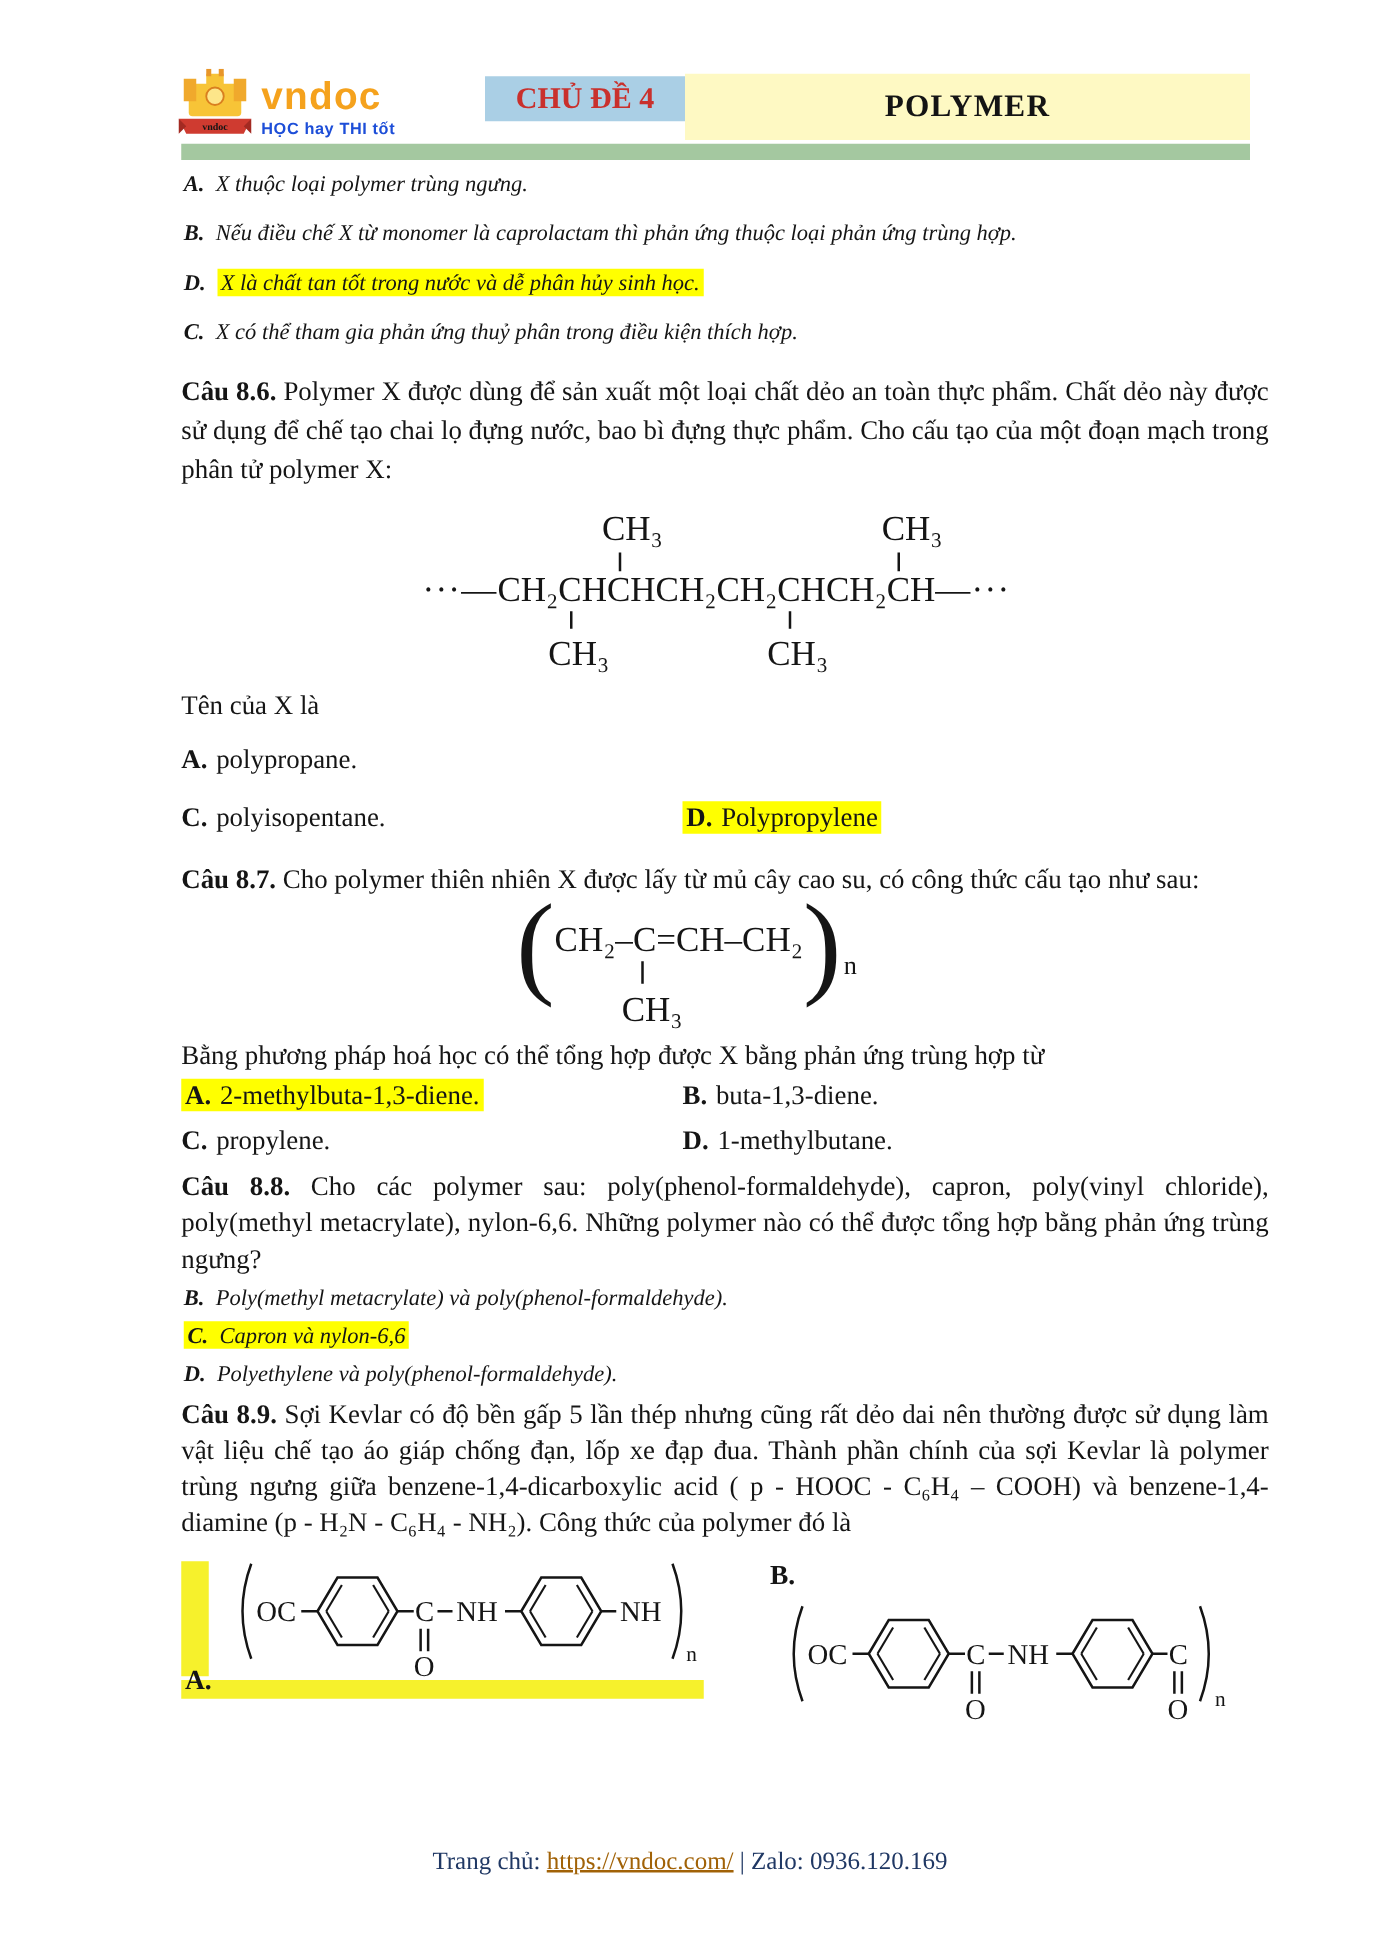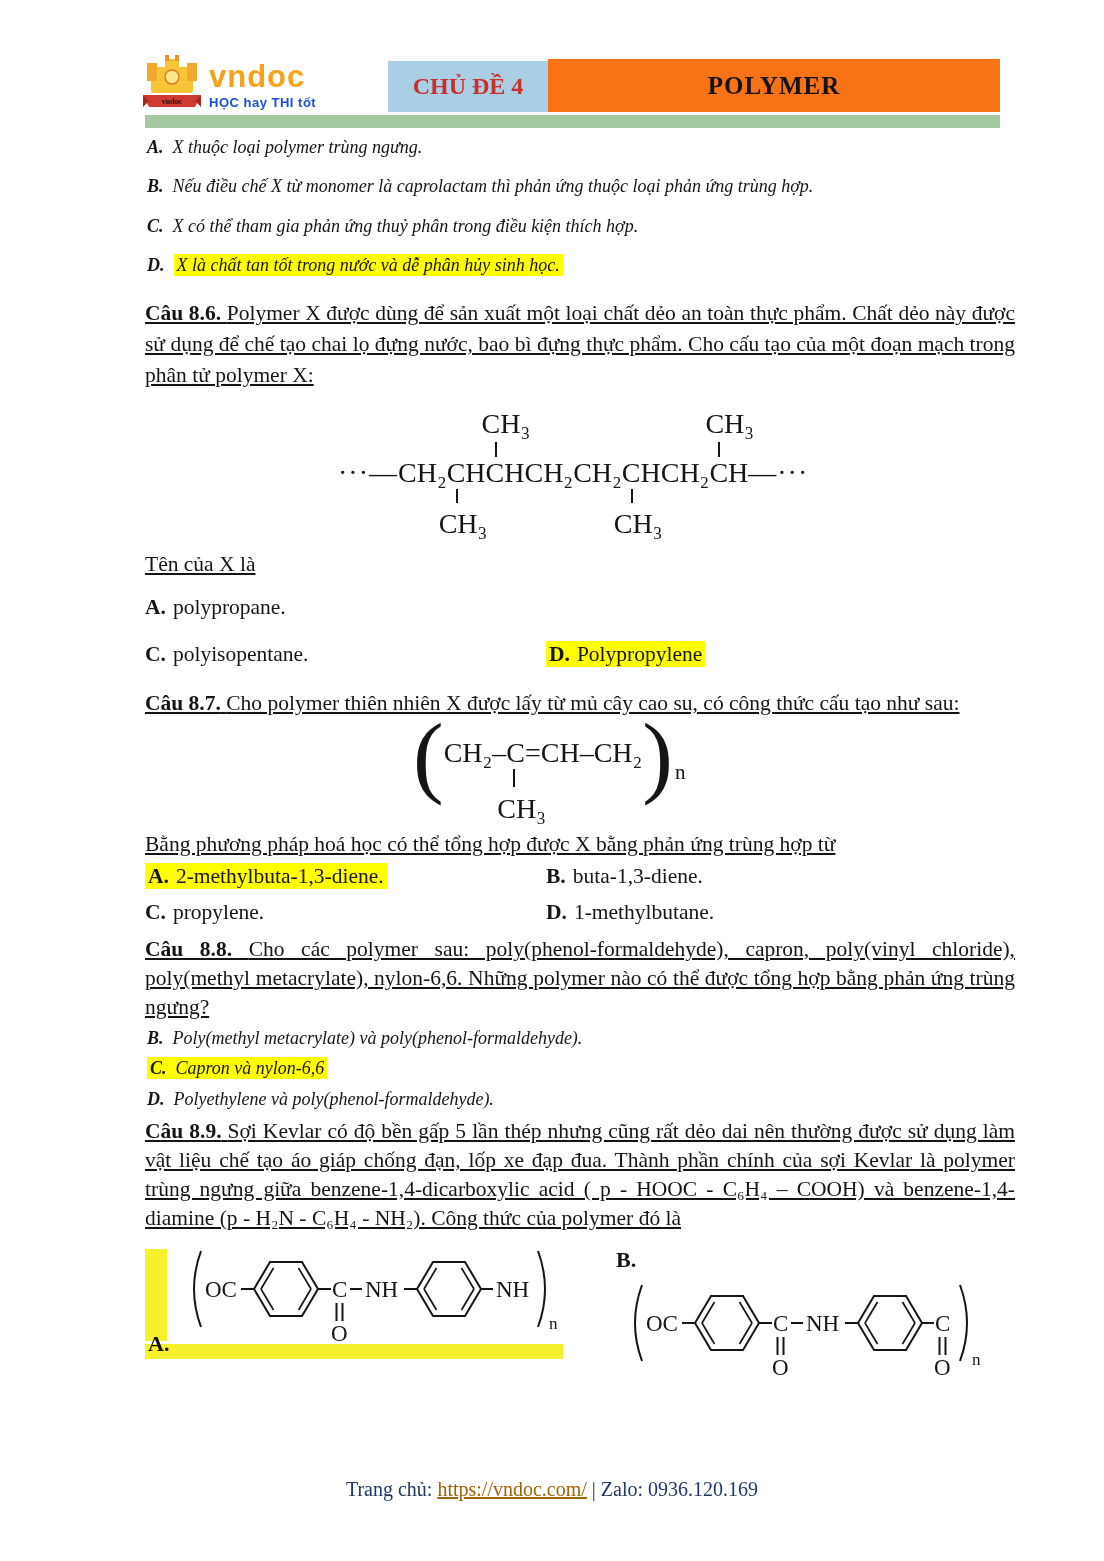--- a/index.html
+++ b/index.html
@@ -11,32 +11,32 @@
   .page{position:absolute;left:145px;top:55px;width:870px;}
 
   
   .header{position:relative;height:74px;}
   .logo{position:absolute;left:-4px;top:0;display:flex;align-items:flex-start;}
   .logo-text{margin-left:6px;line-height:1;}
   .brand{font-family:"Liberation Sans","DejaVu Sans",sans-serif;font-weight:bold;
          font-size:31px;color:#f5a21d;letter-spacing:1px;display:block;margin-top:6px;}
   .tagline{font-family:"Liberation Sans","DejaVu Sans",sans-serif;font-weight:bold;
          font-size:13px;color:#1d4ed8;display:block;margin-top:4px;letter-spacing:.5px;}
-  .topic-label{position:absolute;left:243px;top:6px;width:160px;height:51px;background:#aacfe5;
+  .topic-label{position:absolute;left:243px;top:6px;width:160px;height:36px;background:#aacfe5;
          display:flex;align-items:center;justify-content:center;
          color:#c9302c;font-weight:bold;font-size:24px;}
-  .topic-title{position:absolute;left:403px;top:4px;width:452px;height:53px;background:#f97316;
+  .topic-title{position:absolute;left:403px;top:4px;width:452px;height:53px;background:#fef9c3;
          display:flex;align-items:center;justify-content:center;
          color:#141414;font-weight:bold;font-size:25px;letter-spacing:1px;}
   .green-strip{position:absolute;left:0;top:60px;width:855px;height:13px;background:#a4c8a0;}
 
   
   .opt-row{font-size:18px;margin:0 0 15px 2px;line-height:1.35;font-style:italic;}
   .opt-row b{margin-right:9px;}
-  .para{font-size:21.5px;line-height:31px;text-align:justify;margin:0;text-decoration:underline;}
+  .para{font-size:21.5px;line-height:31px;text-align:justify;margin:0;}
   .hl{background:#ffff00;padding:1px 3px;}
   .tight .opt-row{margin-bottom:6px;}
 
   .opt2col{display:flex;font-size:21.5px;margin-bottom:19px;line-height:1.3;}
   .opt2col .c1{width:401px;}
   .opt2col b{margin-right:7px;}
   .opt2col.tightrow{margin-bottom:8px;}
 
   
   .chain{margin:16px 0 6px 193px;font-size:28px;white-space:nowrap;
@@ -102,22 +102,22 @@
       </span>
     </div>
     <div class="topic-label">CHỦ ĐỀ 4</div>
     <div class="topic-title">POLYMER</div>
     <div class="green-strip"></div>
   </div>
 
   <div style="margin-top:6px;">
     <p class="opt-row"><b>A.</b><span>X  thuộc loại polymer trùng ngưng.</span></p>
     <p class="opt-row"><b>B.</b><span>Nếu điều chế X từ monomer là caprolactam thì phản ứng thuộc loại phản ứng trùng hợp.</span></p>
+    <p class="opt-row"><b>D.</b><span class="hl">X là chất tan tốt trong nước và dễ phân hủy sinh học.</span></p>
     <p class="opt-row"><b>C.</b><span>X có thể tham gia phản ứng thuỷ phân trong điều kiện thích hợp.</span></p>
-    <p class="opt-row"><b>D.</b><span class="hl">X là chất tan tốt trong nước và dễ phân hủy sinh học.</span></p>
   </div>
 
   <p class="para" style="margin-top:21px;">
     <b>Câu 8.6.</b>
     <span>Polymer X được dùng để sản xuất một loại chất dẻo an toàn thực phẩm. Chất dẻo này được sử dụng để chế tạo chai lọ đựng nước, bao bì đựng thực phẩm. Cho cấu tạo của một đoạn mạch  trong phân tử polymer X:</span>
   </p>
 
   <div class="chain">
     <span class="cdots">···—</span><span class="cg"><span>CH₂</span></span><span class="cg"><span>CH</span><span class="bdn"></span><span class="ldn">CH₃</span></span><span class="cg"><span>CH</span><span class="bup"></span><span class="lup">CH₃</span></span><span class="cg"><span>CH₂</span></span><span class="cg"><span>CH₂</span></span><span class="cg"><span>CH</span><span class="bdn"></span><span class="ldn">CH₃</span></span><span class="cg"><span>CH₂</span></span><span class="cg"><span>CH</span><span class="bup"></span><span class="lup">CH₃</span></span><span class="cdots">—···</span>
   </div>

